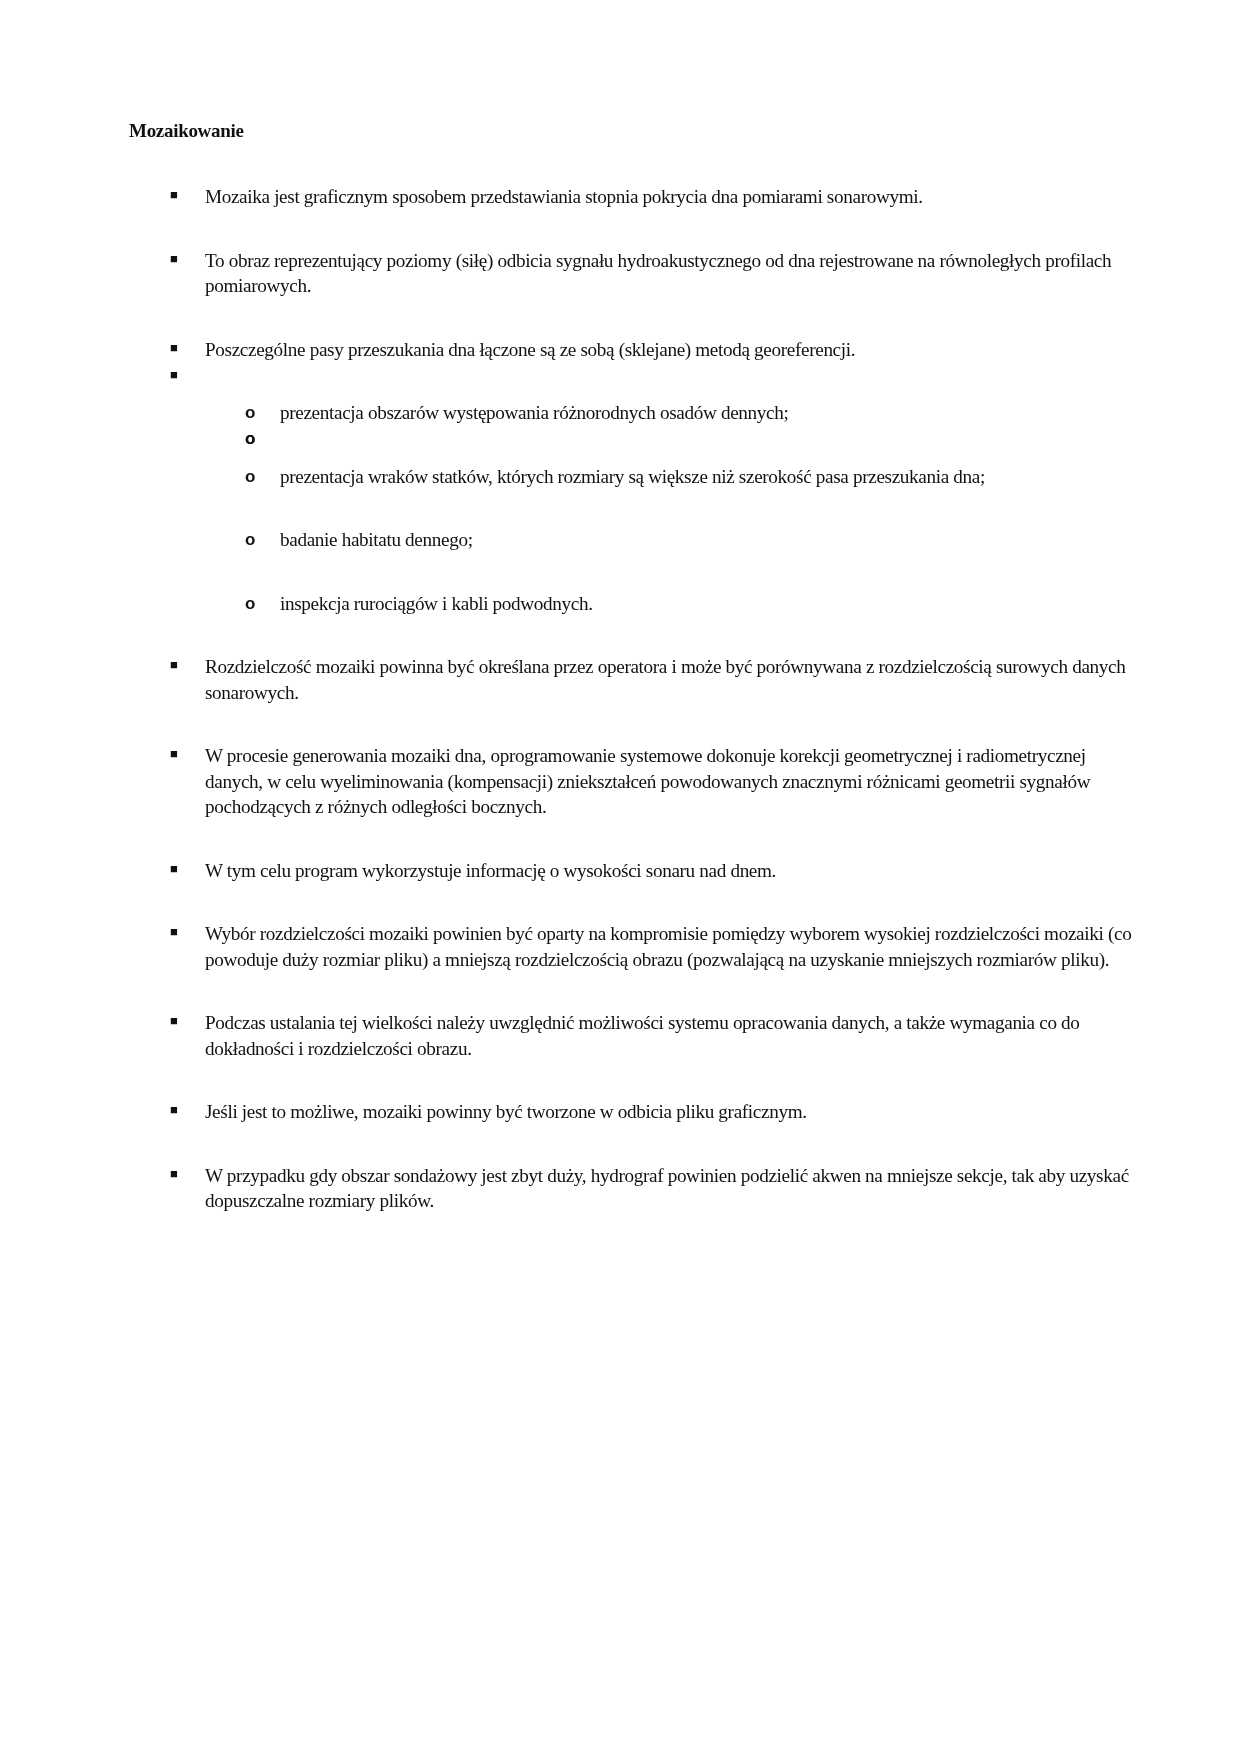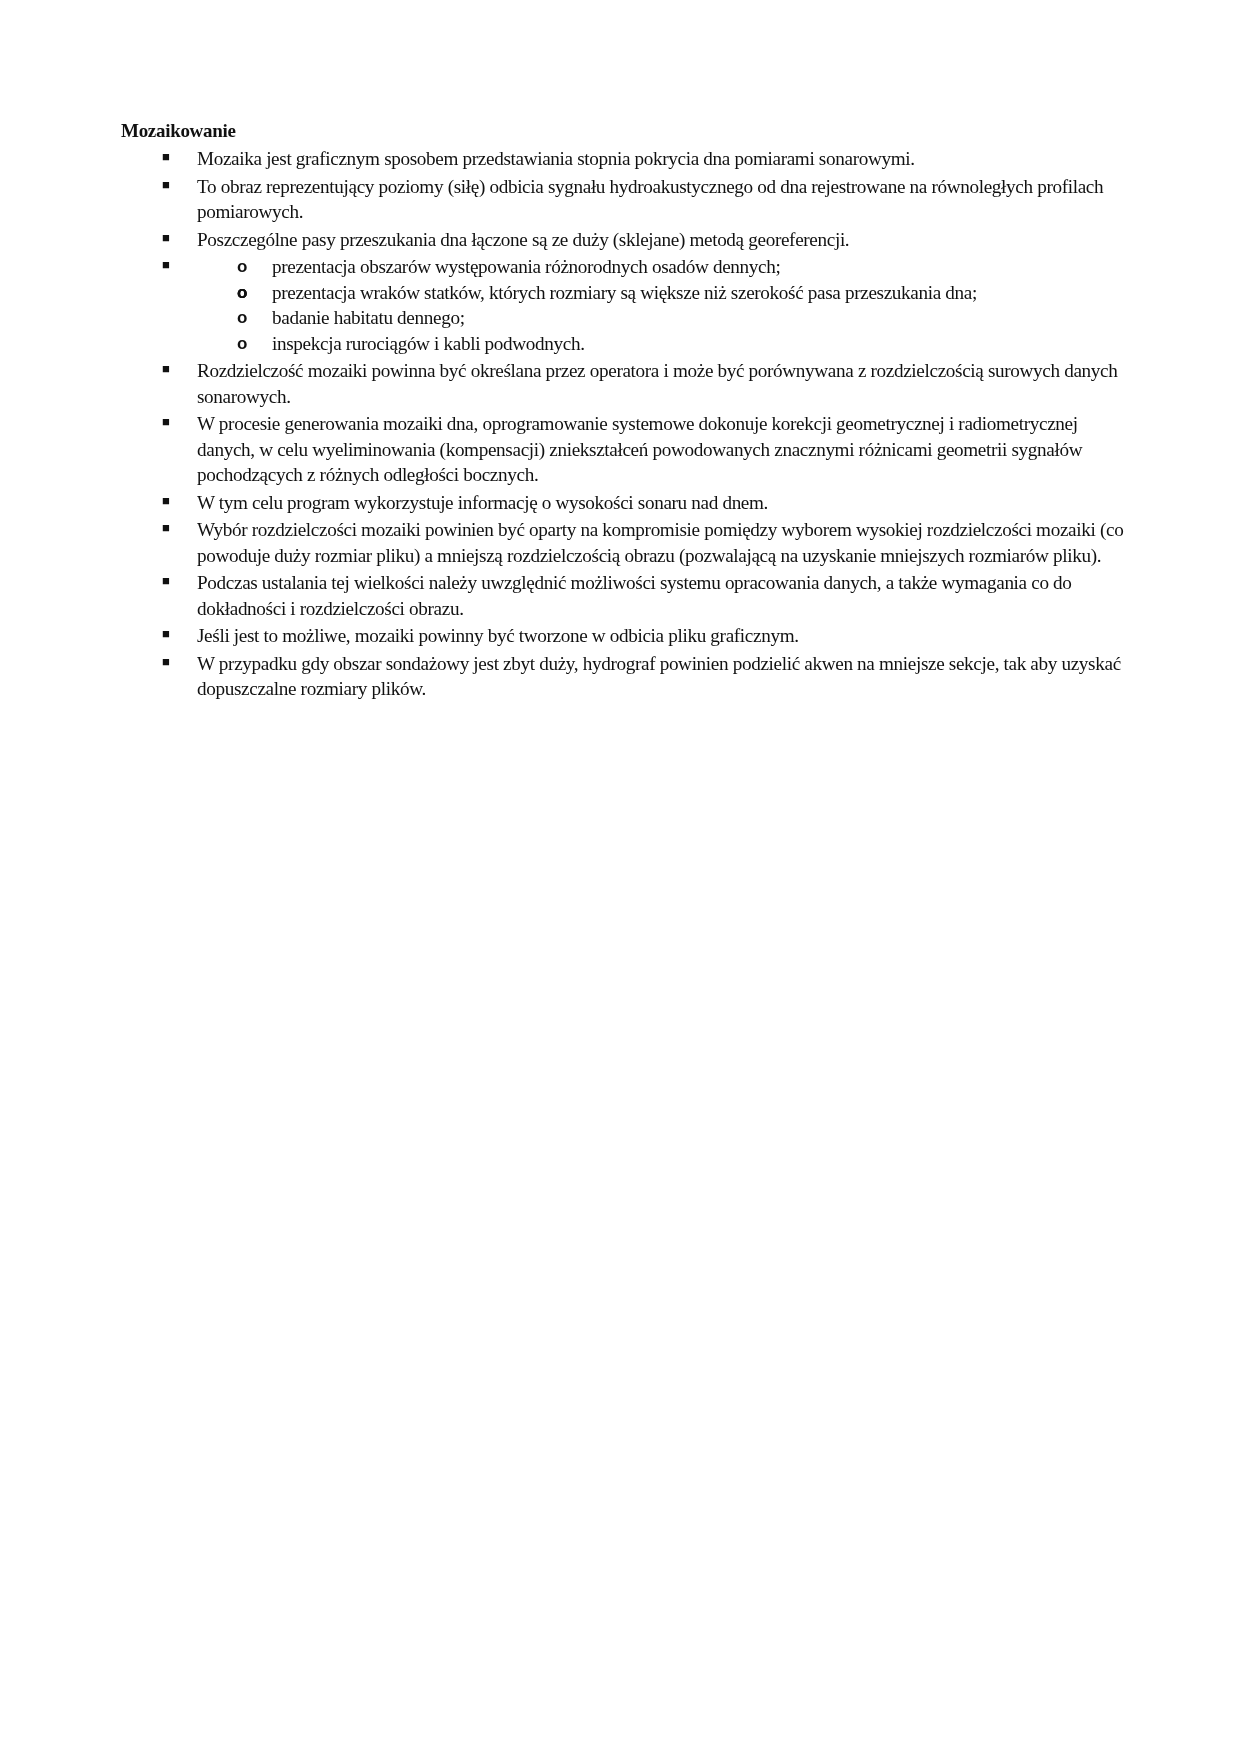--- a/index.html
+++ b/index.html
@@ -1,52 +1,52 @@
 <!DOCTYPE html>
 <html><head>
 <meta charset="utf-8">
 <style>
   html, body { margin: 0; padding: 0; background: #ffffff; }
   body {
     width: 1240px; height: 1754px; position: relative; overflow: hidden;
     font-family: "Liberation Serif", "DejaVu Serif", serif;
     color: #111111;
   }
-  .page { position: absolute; left: 4px; top: 0; width: 1008px; height: 1754px; }
+  .page { position: absolute; left: 12px; top: 0; width: 1008px; height: 1754px; }
   .heading {
     position: absolute; left: 117px; top: 119px;
     font-weight: bold; font-size: 19px; line-height: 24px;
     letter-spacing: -0.3px;
   }
   .list { position: absolute; left: 0; top: 146px; width: 1240px; margin: 0; padding: 0; list-style: none; }
   .item { position: relative; font-size: 19.2px; line-height: 25.5px; letter-spacing: -0.35px; margin: 0 0 2px 0; }
   .item.l1 { padding-left: 193px; width: 930px; }
   .item.l2 { padding-left: 268px; width: 855px; margin-bottom: 0; }
   .bullet { position: absolute; top: 0; font-size: 13px; line-height: 22px; }
   .l1 .bullet { left: 158px; }
   .l2 .bullet { left: 233px; font-size: 17px; line-height: 25px; font-family: "Liberation Sans", sans-serif; font-weight: bold; }
-  .text { display: block; }
+  .text { display: block; margin-top: 38px; }
 </style>
 </head>
 <body>
 
 <div class="page">
   <div class="heading">Mozaikowanie</div>
   <ul class="list">
     <li class="item l1">
         <span class="bullet">■</span>
         <span class="text">Mozaika jest graficznym sposobem przedstawiania stopnia pokrycia dna pomiarami sonarowymi.</span>
       </li>
     <li class="item l1">
         <span class="bullet">■</span>
         <span class="text">To obraz reprezentujący poziomy (siłę) odbicia sygnału hydroakustycznego od dna rejestrowane na równoległych profilach pomiarowych.</span>
       </li>
     <li class="item l1">
         <span class="bullet">■</span>
-        <span class="text">Poszczególne pasy przeszukania dna łączone są ze duży (sklejane) metodą georeferencji.</span>
+        <span class="text">Poszczególne pasy przeszukania dna łączone są ze sobą (sklejane) metodą georeferencji.</span>
       </li>
     <li class="item l1" style="margin-bottom:0">
         <span class="bullet">■</span>
       </li>
     <li class="item l2">
         <span class="bullet">o</span>
         <span class="text">prezentacja obszarów występowania różnorodnych osadów dennych;</span>
       </li>
     <li class="item l2">
         <span class="bullet">o</span>

